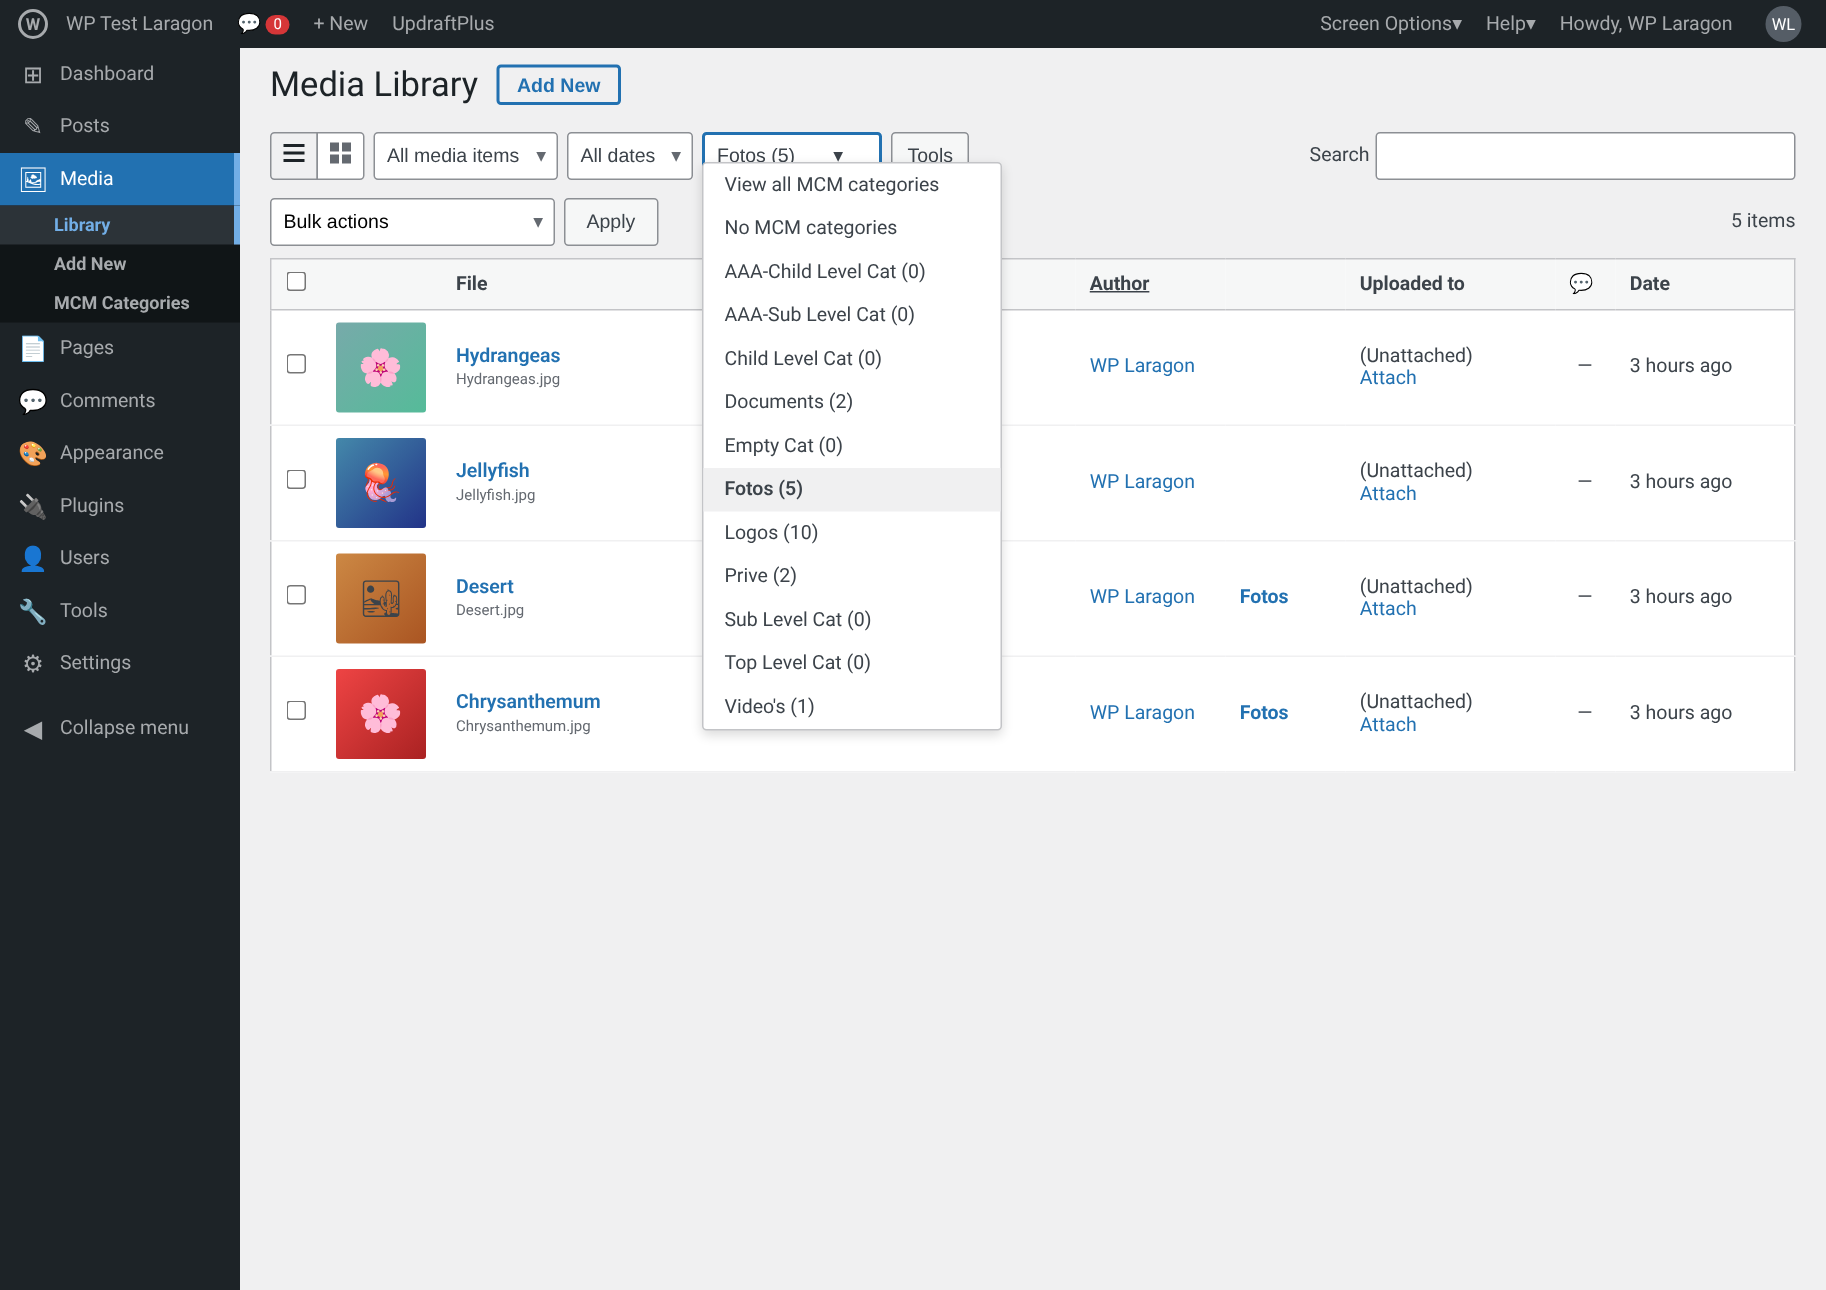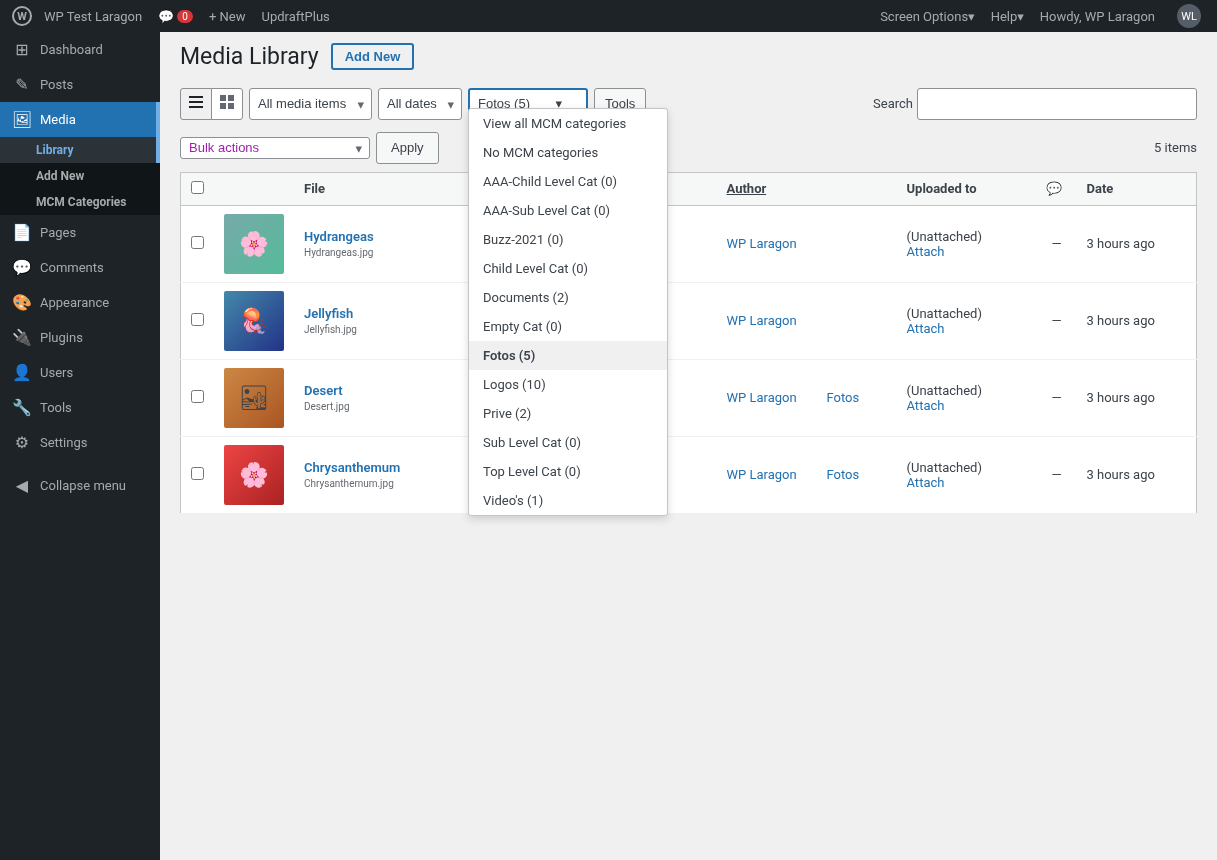--- a/index.html
+++ b/index.html
@@ -157,30 +157,30 @@
 
     
     .bulkactions-row {
       display: flex;
       align-items: center;
       justify-content: space-between;
       margin-bottom: 8px;
     }
     .bulkactions-left { display: flex; align-items: center; gap: 6px; }
     .bulk-select {
-      height: 22px;
+      height: 32px;
       padding: 0 24px 0 8px;
       border: 1px solid #8c8f94;
       border-radius: 3px;
       background: #fff;
       font-size: 13px;
       min-width: 190px;
       appearance: none;
       cursor: pointer;
-      color: #a21caf;
+      color: #000000;
     }
     .apply-btn {
       height: 32px;
       padding: 0 14px;
       background: #f6f7f7;
       border: 1px solid #8c8f94;
       border-radius: 3px;
       font-size: 13px;
       cursor: pointer;
       color: #3c434a;
@@ -257,21 +257,21 @@
       font-size: 13px;
       font-weight: 600;
       background: transparent;
       cursor: pointer;
       text-decoration: none;
     }
 
     .col-check { width: 30px; }
     .col-thumb { width: 80px; }
     .col-author { width: 100px; }
-    .col-cat { width: 80px; }
+    .col-cat { width: 80px; font-weight: bold; }
     .col-uploaded { width: 140px; }
     .col-comment { width: 40px; text-align: center; }
     .col-date { width: 120px; }
 
     
     .thumb-hydrangea { background: linear-gradient(135deg, #7aa, #5b9); }
     .thumb-jellyfish { background: linear-gradient(135deg, #48a, #238); }
     .thumb-desert { background: linear-gradient(135deg, #c84, #a52); }
     .thumb-chrysanthemum { background: linear-gradient(135deg, #e44, #a22); }
   </style>
@@ -421,21 +421,20 @@
           <button class="category-select-btn">
             <span>Fotos  (5)</span>
             <span style="margin-left:auto;">▾</span>
           </button>
 
           <div class="dropdown-overlay" style="top: 20px; left: 0; min-width: 200px;">
             <span class="dropdown-item link-blue">View all MCM categories</span>
             <span class="dropdown-item">No MCM categories</span>
             <span class="dropdown-item link-blue">AAA-Child Level Cat  (0)</span>
             <span class="dropdown-item link-blue">AAA-Sub Level Cat  (0)</span>
-            <span class="dropdown-item link-blue">Buzz-2021  (0)</span>
             <span class="dropdown-item link-blue">Child Level Cat  (0)</span>
             <span class="dropdown-item link-blue">Documents  (2)</span>
             <span class="dropdown-item link-blue">Empty Cat  (0)</span>
             <span class="dropdown-item selected">Fotos  (5)</span>
             <span class="dropdown-item link-blue">Logos  (10)</span>
             <span class="dropdown-item link-blue">Prive  (2)</span>
             <span class="dropdown-item link-blue">Sub Level Cat  (0)</span>
             <span class="dropdown-item link-blue">Top Level Cat  (0)</span>
             <span class="dropdown-item link-blue">Video's  (1)</span>
           </div>

